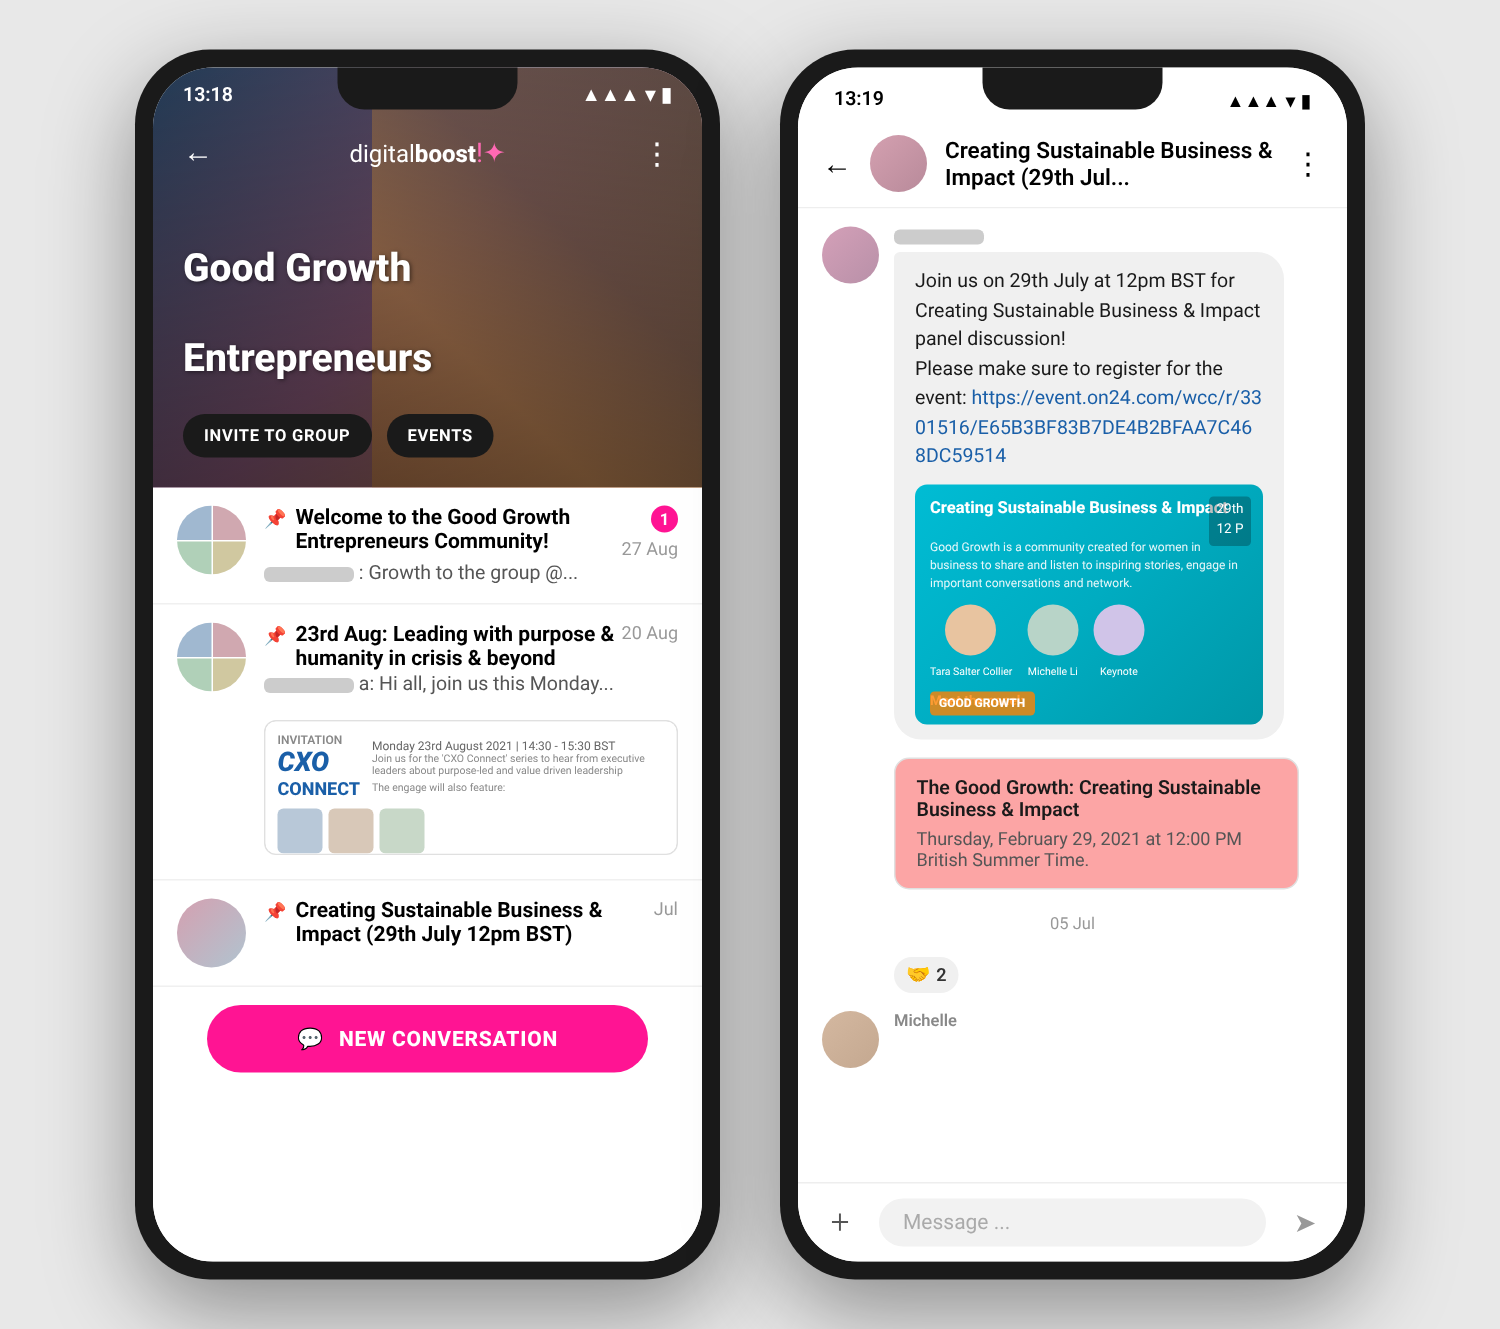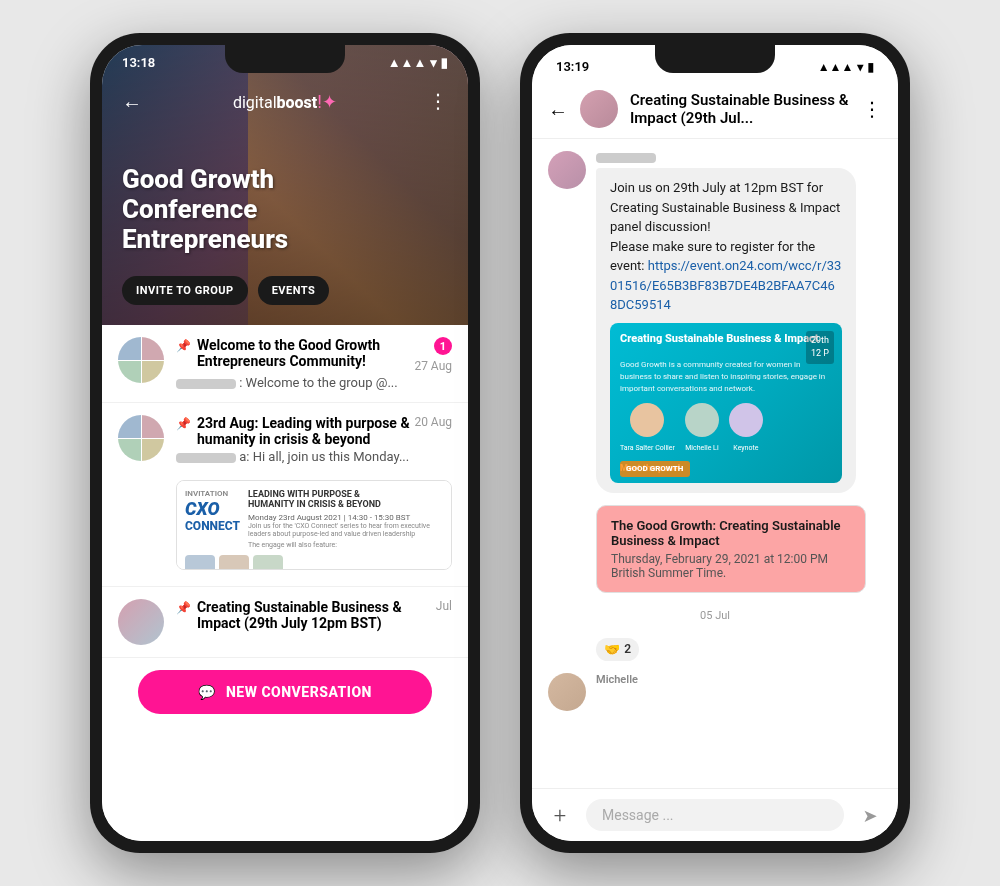--- a/index.html
+++ b/index.html
@@ -492,21 +492,21 @@
           <span style="color:#fff;font-size:20px;">←</span>
           <div style="color:#fff;font-size:16px;">
             <span>digital</span><span style="font-weight:800;">boost</span><span style="color:#ff69b4;font-size:18px;">!✦</span>
           </div>
           <span style="color:#fff;font-size:20px;">⋮</span>
         </div>
 
         <div class="hero-title">
           <h1>
             <span>Good Growth</span><br>
-            <span>Conference</span><br>
+            <br>
             <span>Entrepreneurs</span>
           </h1>
         </div>
 
         <div class="hero-actions">
           <div class="btn-invite">INVITE TO GROUP</div>
           <div class="btn-events">EVENTS</div>
         </div>
       </div>
 
@@ -525,21 +525,21 @@
                 <span class="pin-icon">📌</span>
                 <span class="chat-name">Welcome to the Good Growth Entrepreneurs Community!</span>
               </div>
               <div style="display:flex;flex-direction:column;align-items:flex-end;gap:4px;">
                 <div class="badge">1</div>
                 <span class="chat-time">27 Aug</span>
               </div>
             </div>
             <div class="chat-preview">
               <span class="blurred-name"></span>
-              <span>: Welcome to the group @...</span>
+              <span>: Growth to the group @...</span>
             </div>
           </div>
         </div>
 
         <div class="chat-item" style="flex-direction:column;">
           <div style="display:flex;gap:12px;align-items:flex-start;width:100%;">
             <div class="avatar-group">
               <div class="avatar-quad"></div>
               <div class="avatar-quad"></div>
               <div class="avatar-quad"></div>
@@ -562,21 +562,20 @@
 
           <div class="event-card-mini" style="margin-left:58px;width:calc(100% - 58px);">
             <div class="cxo-event">
               <div class="cxo-header">
                 <div style="display:flex;flex-direction:column;">
                   <div style="font-size:8px;color:#888;font-weight:600;">INVITATION</div>
                   <div class="cxo-logo">CXO</div>
                   <div class="cxo-title-main">CONNECT</div>
                 </div>
                 <div class="cxo-title-area">
-                  <div style="font-size:9px;font-weight:700;color:#333;">LEADING WITH PURPOSE &amp;<br>HUMANITY IN CRISIS &amp; BEYOND</div>
                   <div style="color:#666;font-size:8px;margin-top:4px;">Monday 23rd August 2021 | 14:30 - 15:30 BST</div>
                   <div style="color:#888;font-size:7px;">Join us for the 'CXO Connect' series to hear from executive leaders about purpose-led and value driven leadership</div>
                   <div style="color:#888;font-size:7px;margin-top:3px;">The engage will also feature:</div>
                 </div>
               </div>
               <div class="cxo-people">
                 <div class="person-thumb"></div>
                 <div class="person-thumb"></div>
                 <div class="person-thumb"></div>
               </div>

